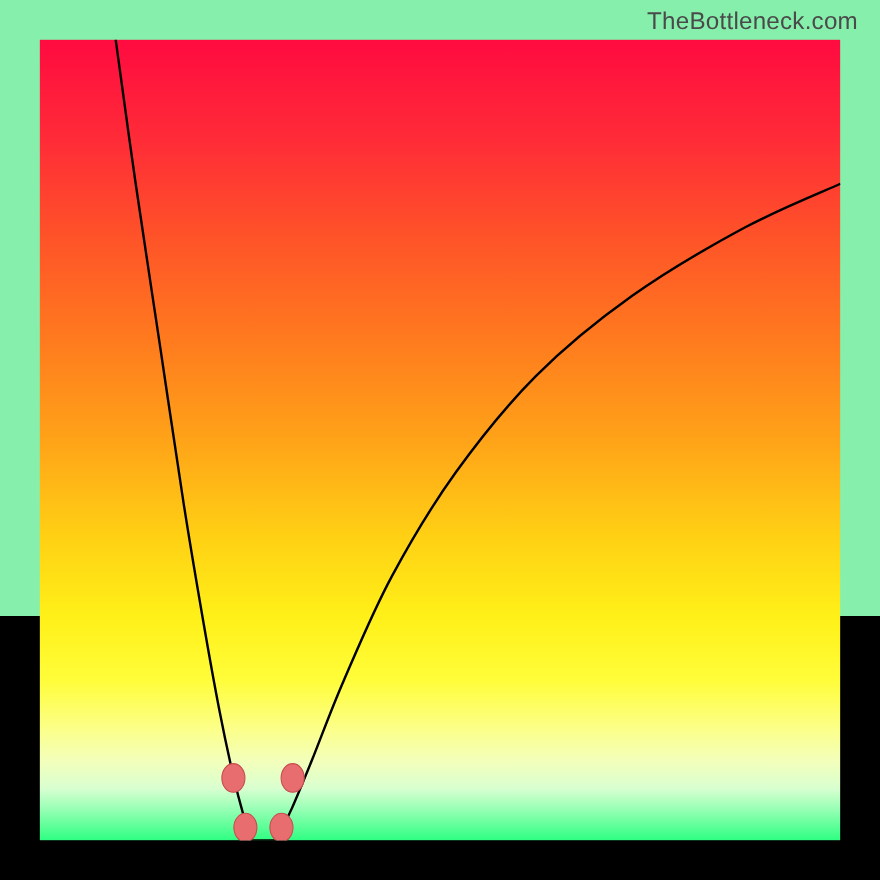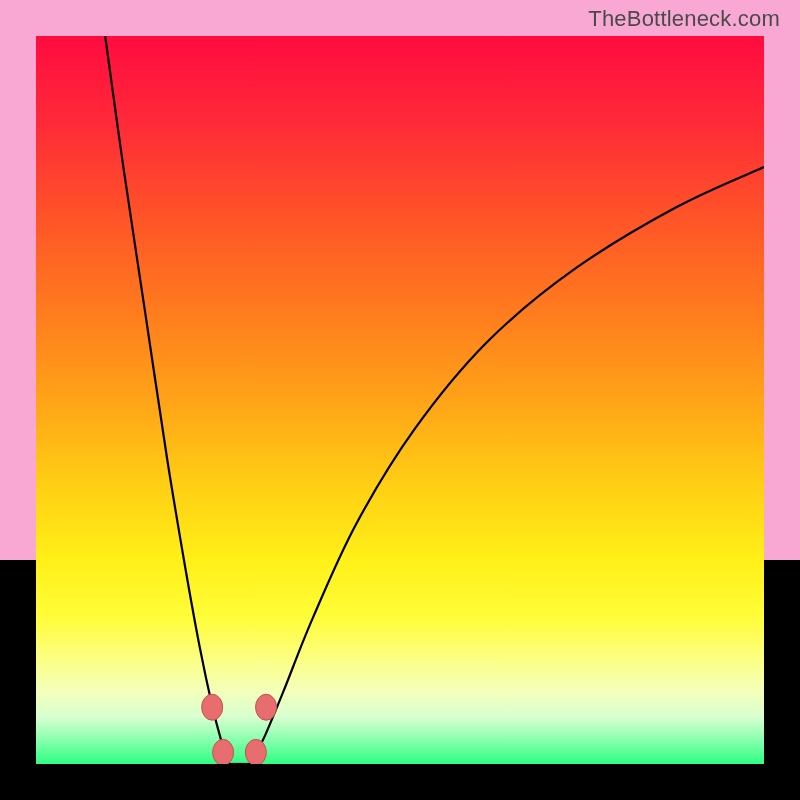--- a/index.html
+++ b/index.html
@@ -8,21 +8,21 @@
     width: 800px;
     height: 800px;
     background: #000;
     overflow: hidden;
     font-family: Arial, Helvetica, sans-serif;
   }
   .frame {
     position: relative;
     width: 800px;
     height: 560px;
-    background: #f9a8d4;
+    background: #86efac;
   }
   .watermark {
     position: absolute;
     top: 6px;
     right: 20px;
     color: #4a4a4a;
     font-size: 22px;
     font-weight: 500;
     letter-spacing: 0.2px;
     z-index: 10;

